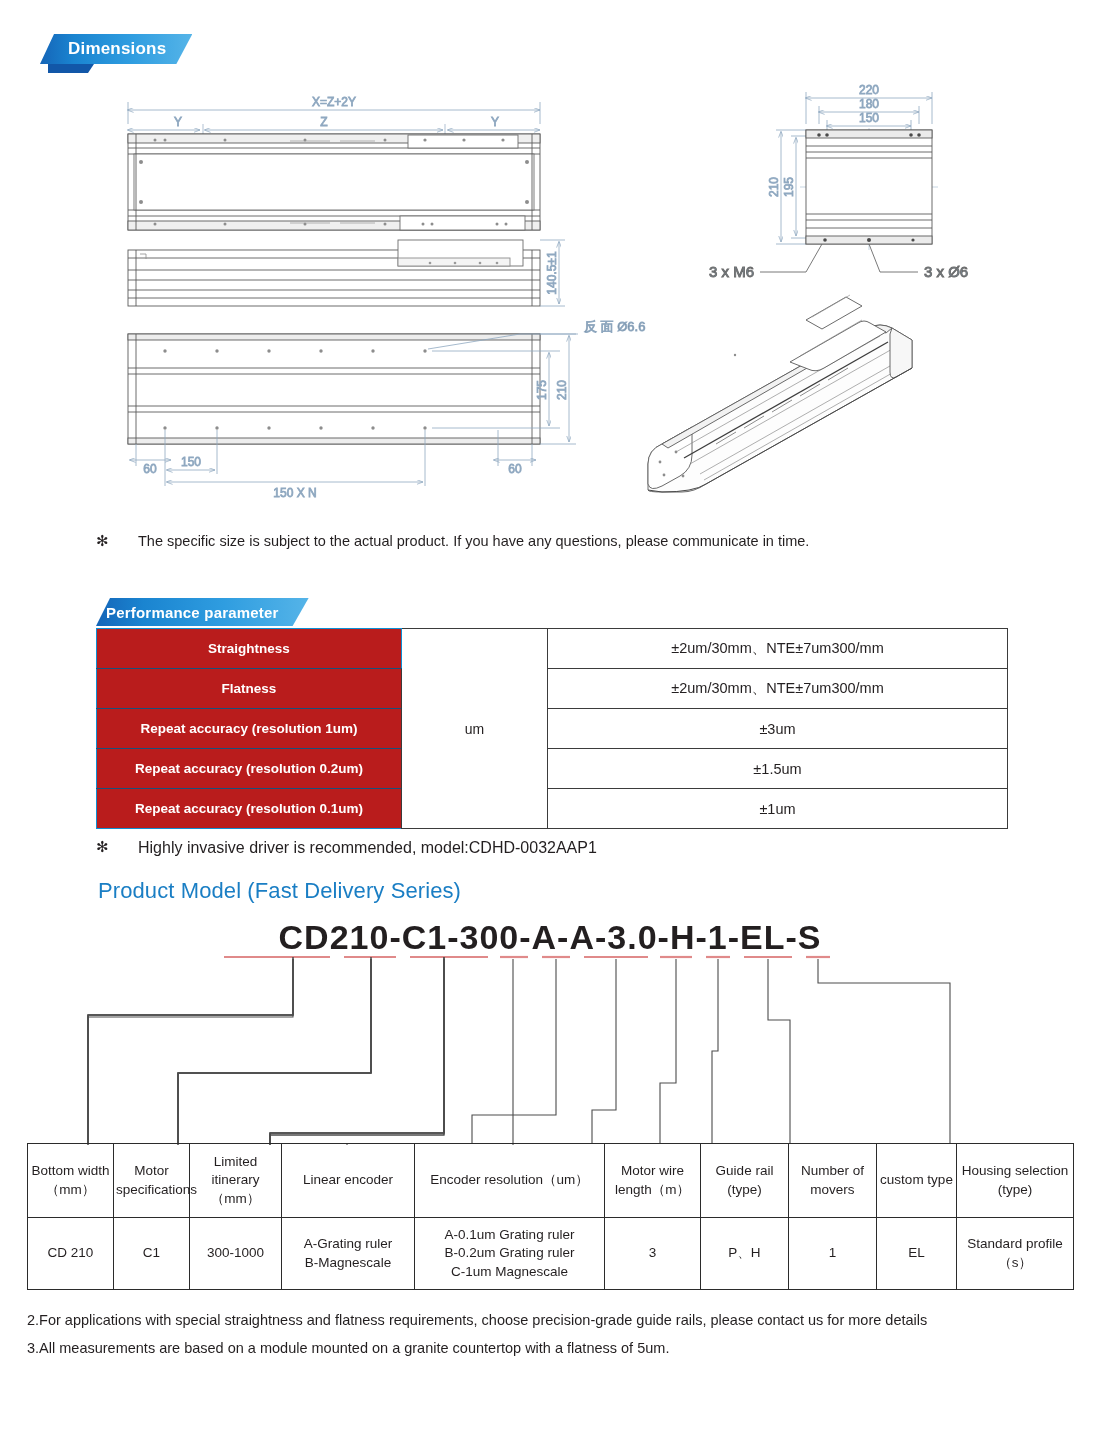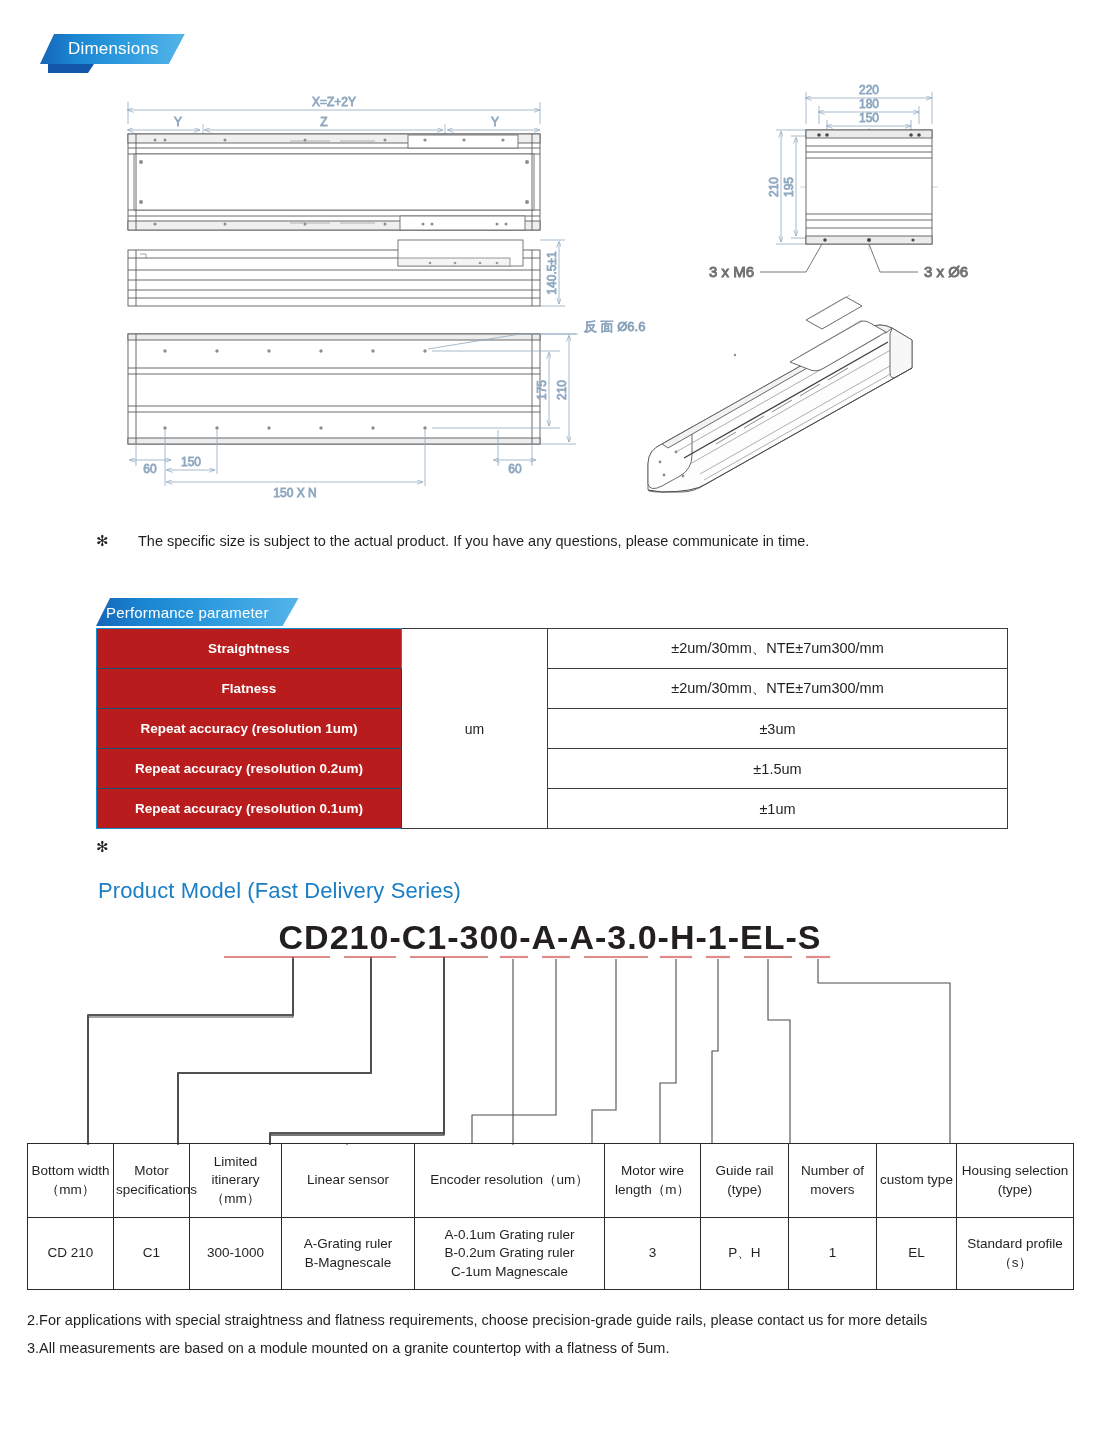--- a/index.html
+++ b/index.html
@@ -21,21 +21,21 @@
     height: 30px;
     display: flex;
     align-items: center;
     background: linear-gradient(90deg, #1565b8 0%, #1a84d0 22%, #2f9de0 60%, #55b4e8 100%);
     -webkit-clip-path: polygon(14px 0, 100% 0, calc(100% - 16px) 100%, 0 100%);
     clip-path: polygon(14px 0, 100% 0, calc(100% - 16px) 100%, 0 100%);
     padding: 0 26px 0 28px;
   }
   .banner-text {
     color: #ffffff;
-    font-weight: normal;
+    font-weight: bold;
     font-size: 17px;
     letter-spacing: .2px;
     white-space: nowrap;
   }
   .banner-foot {
     position: absolute;
     left: 8px; top: 30px;
     width: 46px; height: 9px;
     background: #1257a8;
     -webkit-clip-path: polygon(0 0, 100% 0, calc(100% - 6px) 100%, 0 100%);
@@ -458,20 +458,21 @@
       <tr>
         <td class="lbl">Repeat accuracy (resolution 0.1um)</td>
         <td class="val">±1um</td>
       </tr>
     </tbody>
   </table>
 </div>
 
 <div class="note-row" style="left:96px; top:838px; width:900px;">
   <span class="note-star">✻</span>
+  <span class="note-text big">Highly invasive driver is recommended, model:CDHD-0032AAP1</span>
 </div>
 
 <div id="pm-heading">Product Model (Fast Delivery Series)</div>
 
 <div id="model-code">CD210-C1-300-A-A-3.0-H-1-EL-S</div>
 
 <div id="leaders">
 <svg width="1100" height="190" viewBox="0 0 1100 190" xmlns="http://www.w3.org/2000/svg">
 
   <g stroke="#e08a8a" stroke-width="2.2">
@@ -592,21 +593,21 @@
       <col style="width:88px">
         <col style="width:88px">
         <col style="width:80px">
       <col style="width:117px">
     </colgroup>
     <tbody>
       <tr class="head">
         <td>Bottom width（mm）</td>
         <td>Motor specifications</td>
         <td>Limited itinerary（mm）</td>
-        <td>Linear sensor</td>
+        <td>Linear encoder</td>
         <td>Encoder resolution（um）</td>
         <td>Motor wire length（m）</td>
         <td>Guide rail (type)</td>
         <td>Number of movers</td>
         <td>custom type</td>
         <td>Housing selection (type)</td>
       </tr>
       <tr class="body">
         <td>CD 210</td>
         <td>C1</td>

